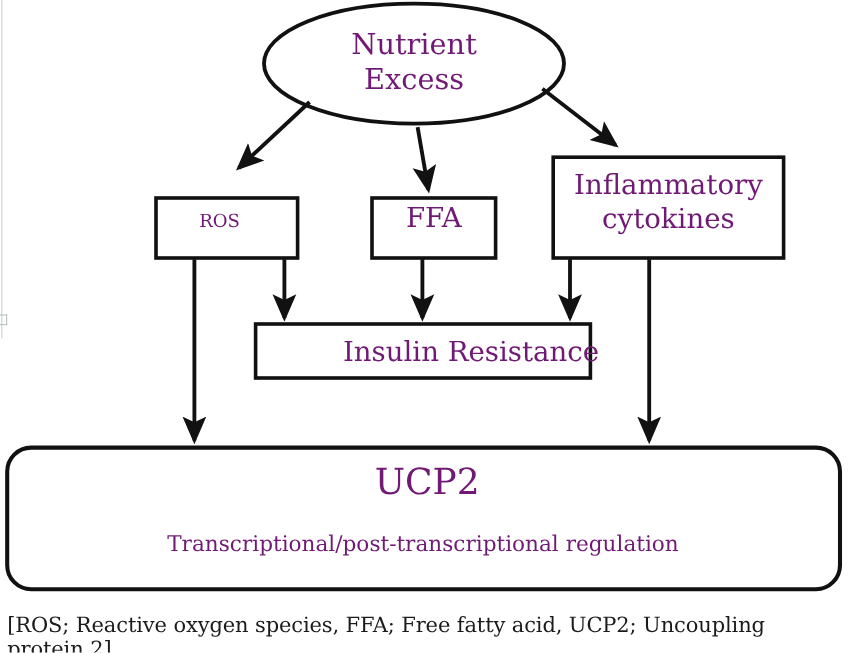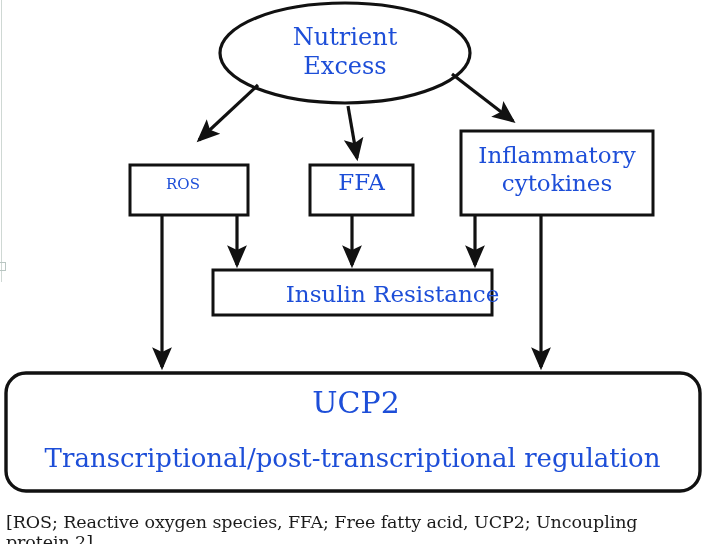--- a/index.html
+++ b/index.html
@@ -18,21 +18,21 @@
   #diagram-svg {
     position: absolute;
     left: 0;
     top: 0;
     width: 708px;
     height: 544px;
   }
   .node-label {
     position: absolute;
     text-align: center;
-    color: #1d4ed8;
+    color: #701a75;
     line-height: 1.22;
     white-space: pre-line;
     pointer-events: none;
   }
   #label-nutrient-excess {
     left: 220px;
     top: 23px;
     width: 250px;
     font-size: 24px;
   }
@@ -64,21 +64,21 @@
   #label-ucp2 {
     left: 5px;
     top: 385px;
     width: 702px;
     font-size: 30px;
   }
   #label-ucp2-sub {
     left: 5px;
     top: 443px;
     width: 695px;
-    font-size: 26px;
+    font-size: 18px;
   }
   #caption {
     position: absolute;
     left: 6px;
     top: 512px;
     width: 700px;
     font-size: 17.5px;
     color: #1b1b1b;
     text-align: left;
     letter-spacing: -0.1px;

